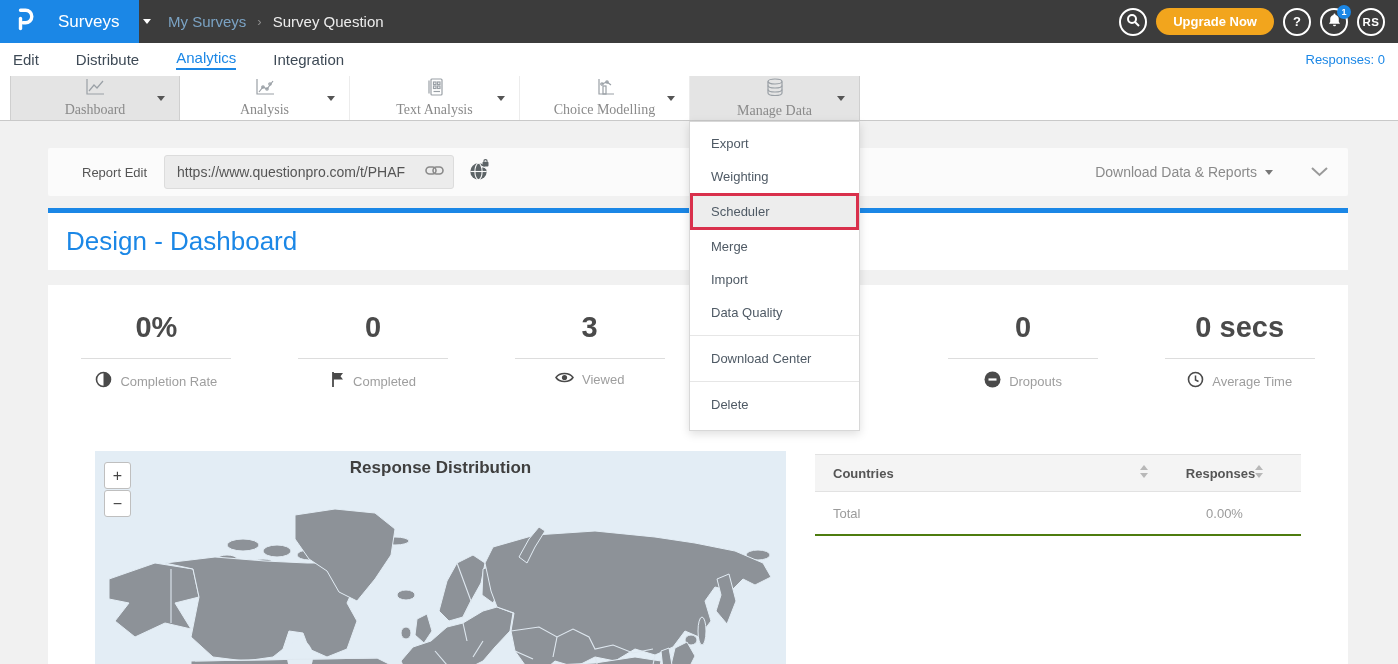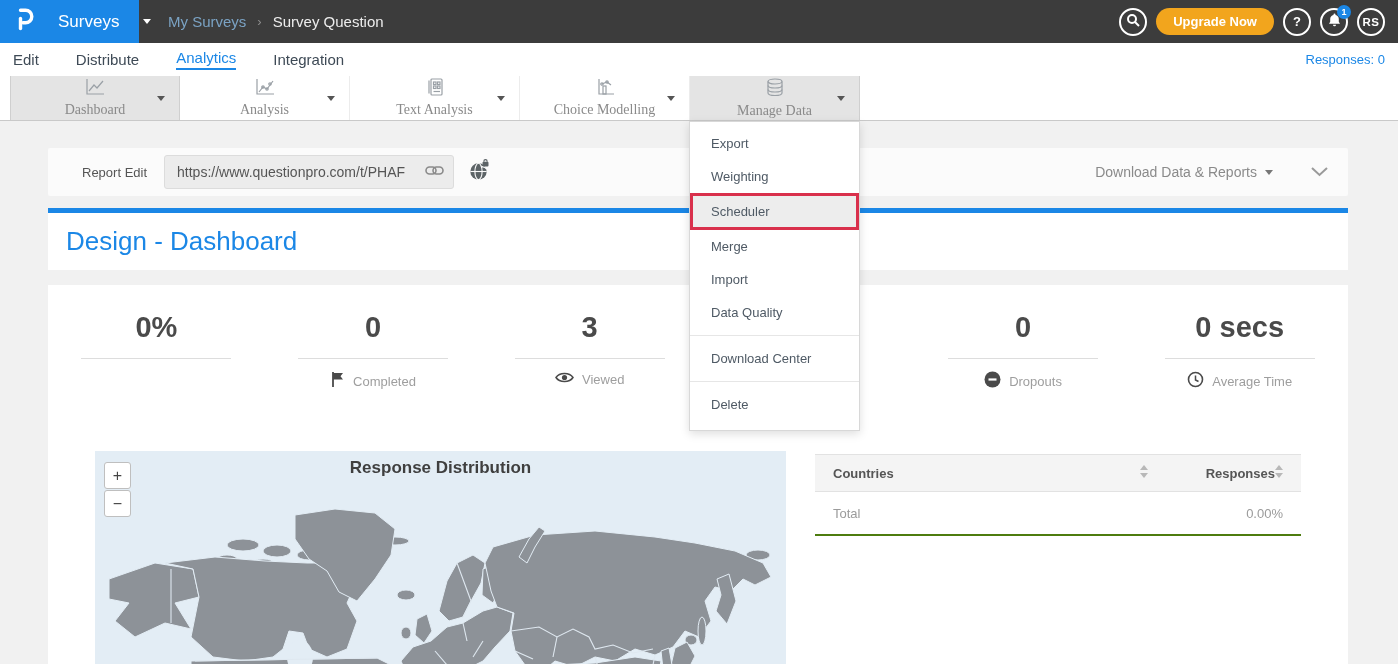--- a/index.html
+++ b/index.html
@@ -69,21 +69,21 @@
   .map-panel{width:691px;height:300px;background:var(--map-bg);position:relative;flex:0 0 auto;}
   .map-title{position:absolute;top:7px;left:0;right:0;text-align:center;font-size:17px;font-weight:bold;color:#3f3f3f;z-index:2;}
   .zoom-controls{position:absolute;left:9px;top:11px;z-index:3;display:flex;flex-direction:column;gap:1px;}
   .zoom-btn{width:27px;height:27px;background:#fff;border:1px solid #bfbfbf;border-radius:3px;font-size:16px;color:#444;cursor:pointer;line-height:1;font-family:"Liberation Sans",sans-serif;}
   .map-canvas{position:absolute;inset:0;}
 
   .table-panel{flex:1;margin-top:3px;}
   .thead{height:38px;display:flex;align-items:center;background:#f4f4f4;border-top:1px solid #e2e2e2;border-bottom:1px solid #e2e2e2;padding:0 18px;font-size:13px;font-weight:bold;color:#555;}
   .trow{height:44px;display:flex;align-items:center;padding:0 18px;font-size:13px;color:#9b9b9b;border-bottom:2px solid #4d7c0f;}
   .c1{flex:0 0 315px;display:flex;align-items:center;justify-content:space-between;cursor:pointer;}
-  .c2{flex:1;display:flex;align-items:center;justify-content:flex-end;padding-left:18px;cursor:pointer;}
+  .c2{flex:1;display:flex;align-items:center;justify-content:center;padding-left:18px;cursor:pointer;}
   .trow .c1,.trow .c2{cursor:default;}
 
   
   .dropdown{position:absolute;left:689px;top:121px;width:171px;background:#fff;border:1px solid #d8d8d8;box-shadow:0 3px 9px rgba(0,0,0,.13);z-index:40;padding:5px 0 9px;}
   .menu-item{height:33px;line-height:33px;padding-left:21px;font-size:13px;color:#4f5a65;cursor:pointer;}
   .menu-item.highlight{border:3px solid var(--highlight-red);background:#ededed;height:37px;line-height:31px;padding-left:18px;}
   .menu-divider{border-top:1px solid #e6e6e6;margin:6px 0;}
 </style>
 </head>
 <body>
@@ -249,20 +249,29 @@
   <div class="card title-card">
     <div class="page-title">Design - Dashboard</div>
   </div>
 
   <div class="card main-card">
 
     <div class="stats-row">
       <div class="stat">
         <div class="stat-value">0%</div>
         <div class="stat-divider"></div>
+        <div class="stat-label">
+          <span>
+            <svg width="17" height="17" viewBox="0 0 17 17">
+                <circle cx="8.5" cy="8.5" r="7" fill="none" stroke="#4a4a4a" stroke-width="1.6"></circle>
+                <path d="M8.5 1.5 A7 7 0 0 1 8.5 15.5 Z" fill="#4a4a4a"></path>
+              </svg>
+          </span>
+          <span>Completion Rate</span>
+        </div>
       </div>
       <div class="stat">
         <div class="stat-value">0</div>
         <div class="stat-divider"></div>
         <div class="stat-label">
           <span>
             <svg width="15" height="17" viewBox="0 0 15 17">
                 <line x1="3" y1="1" x2="3" y2="16" stroke="#4a4a4a" stroke-width="1.8"></line>
                 <path d="M3 2 H13 L10.5 5.2 L13 8.4 H3 Z" fill="#4a4a4a"></path>
               </svg>

